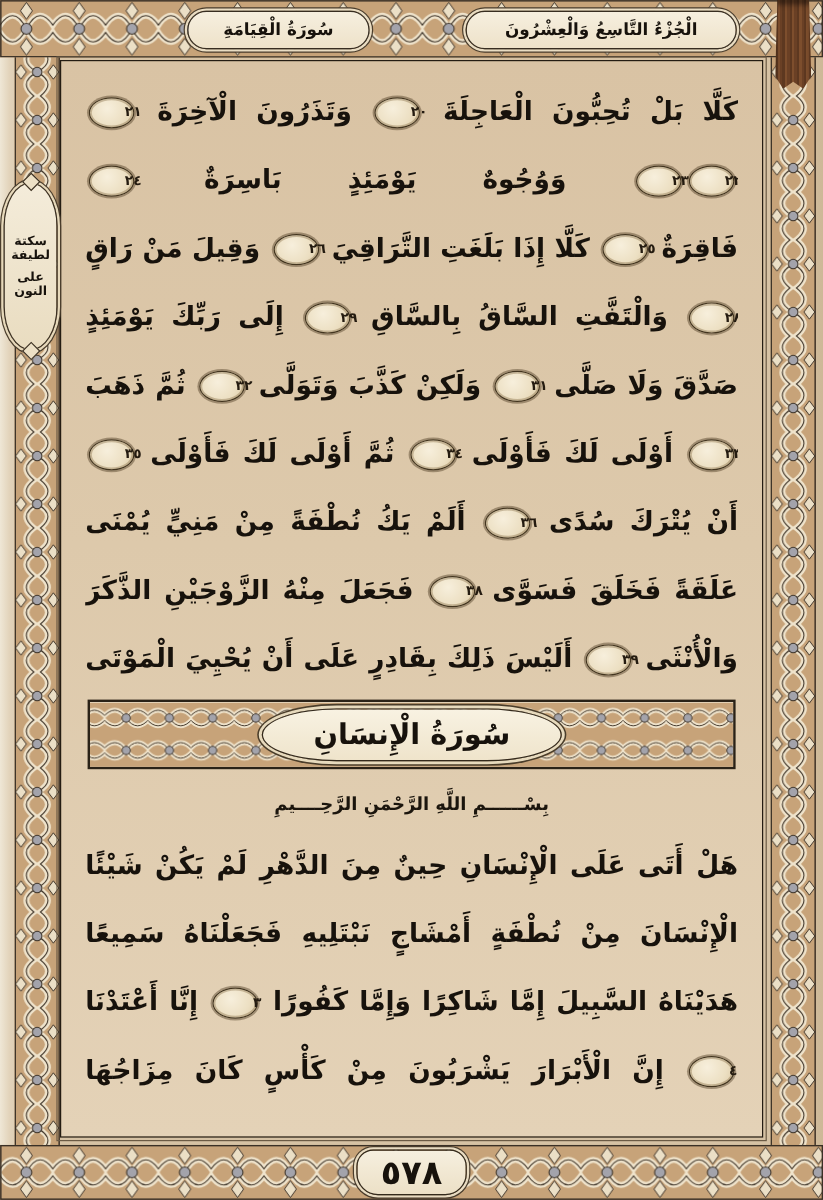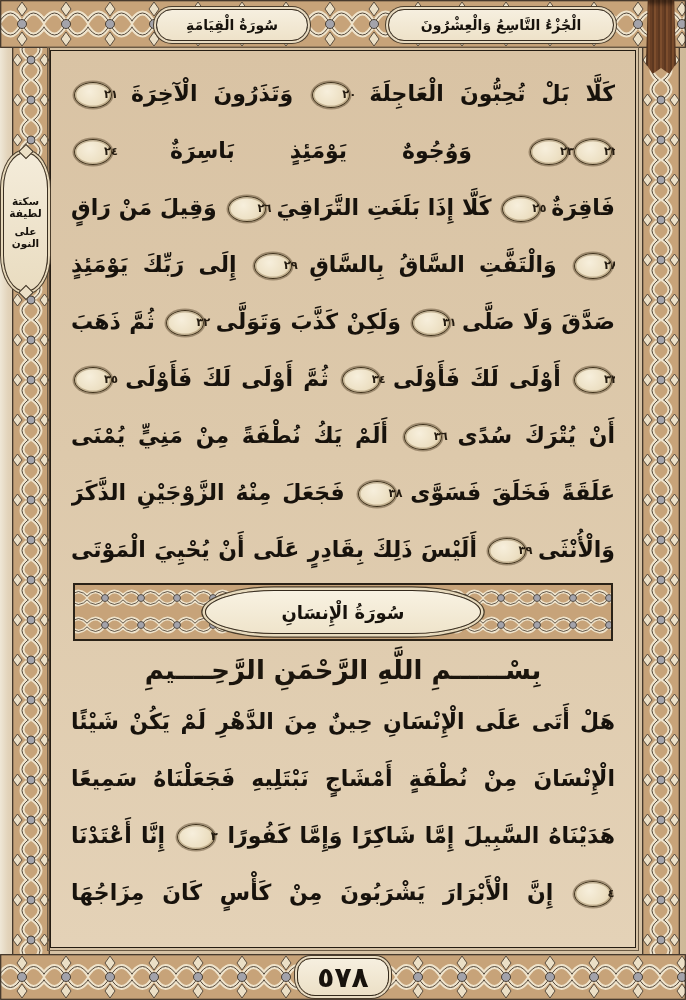--- a/index.html
+++ b/index.html
@@ -70,32 +70,32 @@
   
   .surah-banner{
     position:relative; height:58px; margin:5px 2px 6px 2px;
     border:2px solid #2a2217;
     box-shadow:0 0 0 1px #efe5cf inset;
     overflow:hidden;
   }
   .surah-banner svg{ position:absolute; inset:0; }
   .banner-cartouche{
     position:absolute; left:50%; top:50%; transform:translate(-50%,-50%);
-    width:276px; height:44px;
+    width:250px; height:44px;
     background:linear-gradient(180deg,#f8f2e2,#efe4cb);
     border:1.5px solid #33291c;
     border-radius:50% / 100%;
     box-shadow:0 0 0 2.5px #e7dabd, 0 0 0 3.8px #4a3d2a;
     display:flex; align-items:center; justify-content:center;
-    font-size:18px; font-weight:bold; direction:rtl;
+    font-size:24px; font-weight:bold; direction:rtl;
   }
 
   .bismillah{
     height:46px; display:flex; align-items:center; justify-content:center;
-    font-size:26px; font-weight:bold; direction:rtl; color:#1b150d;
+    font-size:15px; font-weight:bold; direction:rtl; color:#1b150d;
   }
 
   
   .margin-note{
     position:absolute; left:3px; top:152px; width:45px; height:140px; z-index:7;
     background:linear-gradient(180deg,#f4ecda,#e9dcc0);
     border:1.4px solid #3a2f21; border-radius:50% / 26%;
     box-shadow:0 0 0 2px #e6d8ba, 0 0 0 3px #4a3d2c;
     display:flex; flex-direction:column; align-items:center; justify-content:center;
     gap:6px; font-size:10.5px; font-weight:bold; text-align:center; direction:rtl;

